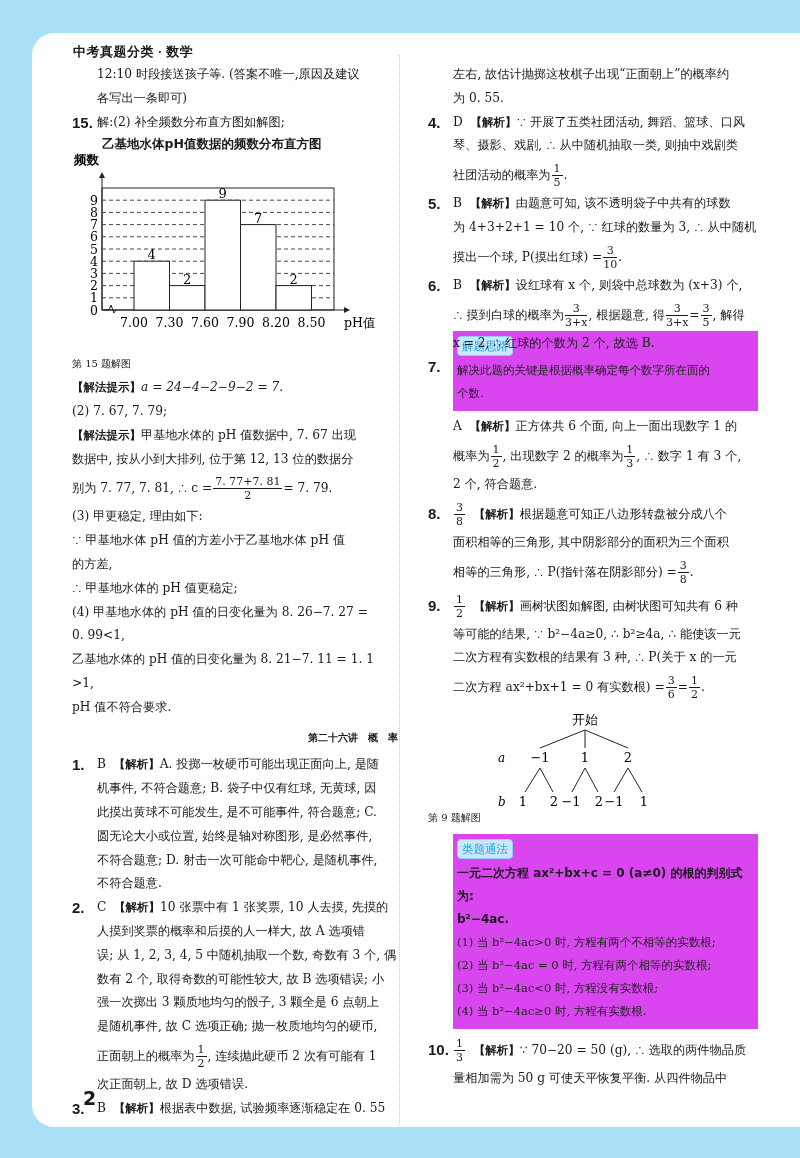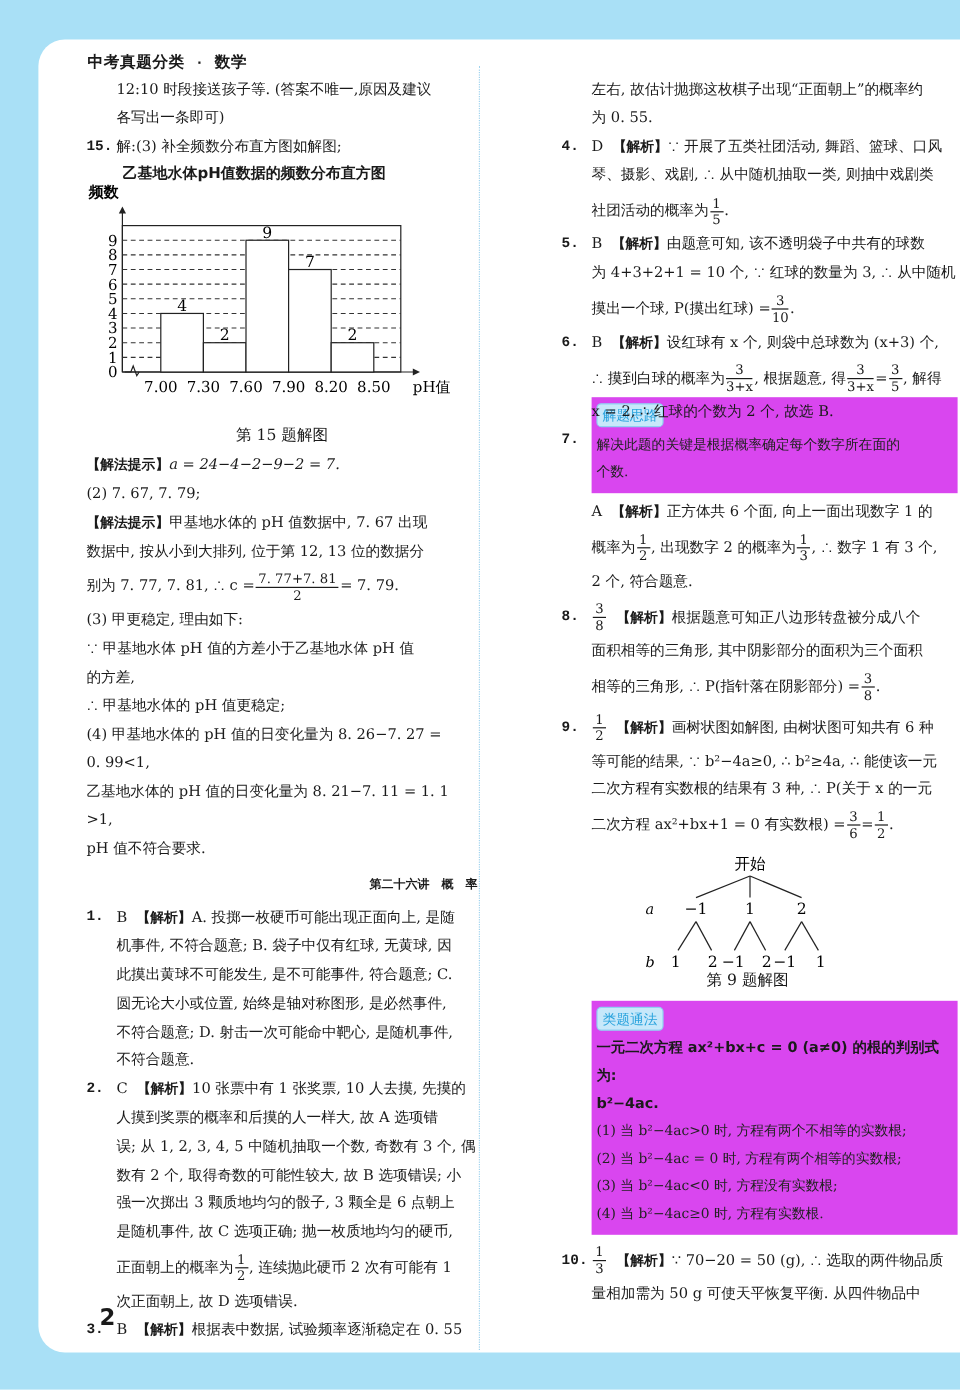--- a/index.html
+++ b/index.html
@@ -5,53 +5,53 @@
   html, body { margin:0; padding:0; }
   body {
     width:800px; height:1158px; background:#a9e0f6; position:relative; overflow:hidden;
     font-family:"DejaVu Serif","Liberation Serif",serif; color:#1a1a1a;
   }
   .page {
     position:absolute; left:32px; top:33px; width:768px; height:1094px;
     background:#ffffff; border-radius:22px 0 0 22px;
   }
   .header-title {
-    position:absolute; left:73px; top:43px; font-family:Liberation Mono, monospace;
+    position:absolute; left:73px; top:43px; font-family:Liberation Serif, serif;
     font-weight:bold; font-size:13px; letter-spacing:0.5px;
   }
   .divider {
     position:absolute; left:399px; top:55px; height:1070px; border-left:1px dotted #9fd3ee;
   }
   .col { position:absolute; font-size:12.2px; line-height:23.8px; }
   .col.left { left:72px; top:63px; width:326px; }
-  .col.right { left:428px; top:63px; width:330px;margin-left:40px; }
+  .col.right { left:428px; top:63px; width:330px; }
   .ind { padding-left:25px; }
   .item { position:relative; padding-left:25px; }
   .num {
-    position:absolute; left:0; top:0; font-family:Liberation Mono, monospace;
-    font-weight:bold; font-size:12px;
+    position:absolute; left:0; top:0; font-family:Liberation Sans, sans-serif;
+    font-weight:bold; font-size:15px;
   }
   .b { font-family:"DejaVu Sans","Liberation Sans",sans-serif; font-weight:bold; font-size:11.5px; }
   .ital { font-style:italic; }
   .frac {
     display:inline-block; vertical-align:middle; text-align:center; line-height:13px; font-size:11px; margin:0 1px;
   }
   .frac span { display:block; }
   .frac .top { border-bottom:1px solid #1a1a1a; padding:0 2px; }
   .tall { line-height:34px; }
   .section-title {
     text-align:right; font-family:Liberation Serif, serif; font-weight:bold;
     font-size:10px; margin:6px 0 4px; word-spacing:8px;
   }
   .chart-wrap { width:326px; height:226px; position:relative; }
   .chart-title {
     position:absolute; left:30px; top:2px; font-family:"DejaVu Sans","Liberation Sans",sans-serif;
     font-weight:bold; font-size:12.5px; line-height:16px;text-align:right;
   }
-  .caption { text-align:center; font-size:13px; }
+  .caption { font-size:10px; }
   .hint-box {
     background:#d946ef; margin-left:25px; padding:4px 0 6px 4px; margin-top:3px; margin-bottom:4px;
   }
   .tag {
     display:inline-block; background:#c7e8fa; color:#2aa3dd; border:1px solid #8fd0f2; border-radius:4px;
     font-family:"DejaVu Sans","Liberation Sans",sans-serif; font-size:11.5px; line-height:16px; padding:1px 4px;
   }
   .hint-text { font-size:11.5px; line-height:23px; color:#222; }
   .tree-wrap { width:330px; height:118px; position:relative; margin-top:4px; }
   .page-num {
@@ -66,21 +66,21 @@
 <div class="page"></div>
 <div class="header-title">中考真题分类 · 数学</div>
 <div class="divider"></div>
 
 <div class="col left">
   <div class="ind">12:10 时段接送孩子等. (答案不唯一,原因及建议</div>
   <div class="ind">各写出一条即可)</div>
 
   <div class="item">
     <span class="num">15.</span>
-    <span>解:(3) 补全频数分布直方图如解图;</span>
+    <span>解:(2) 补全频数分布直方图如解图;</span>
   </div>
 
   <div class="chart-wrap">
     <div class="chart-title">乙基地水体pH值数据的频数分布直方图</div>
     <svg id="histo" width="326" height="190" style="position:absolute;left:0;top:18px;">
         <text x="2" y="12" font-size="12.5" font-family="DejaVu Sans, sans-serif" font-weight="bold">频数</text>
         <rect x="30" y="36" width="232" height="122" fill="none" stroke="#222" stroke-width="1"></rect>
         <line x1="30" y1="158" x2="30" y2="22" stroke="#222"></line>
         <path d="M27,26 L30,20 L33,26 Z" fill="#222"></path>
         <line x1="30" y1="158" x2="276" y2="158" stroke="#222"></line>

